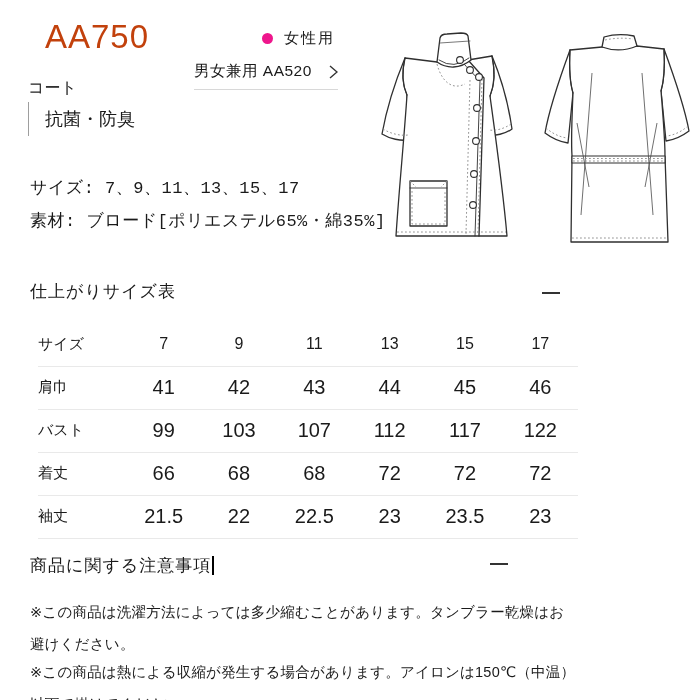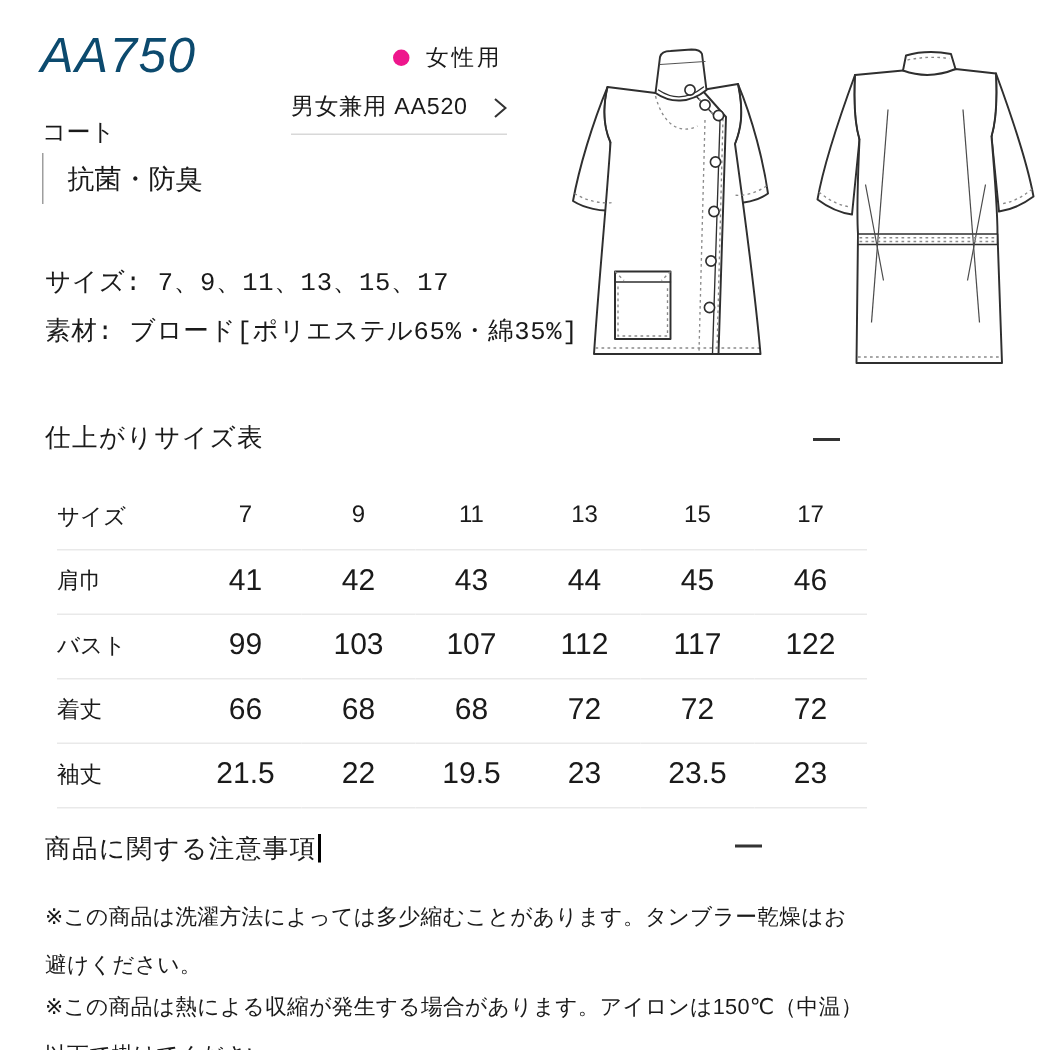--- a/index.html
+++ b/index.html
@@ -1,21 +1,21 @@
 <!DOCTYPE html>
 <html><head>
 <meta charset="utf-8">
 <style>
   * { margin:0; padding:0; box-sizing:border-box; }
   html,body { width:700px; height:700px; background:#ffffff;
     font-family:"Liberation Sans","DejaVu Sans",sans-serif; color:#1a1a1a; }
   #stage { position:relative; width:700px; height:700px; background:#fff; overflow:hidden; }
 
   
-  .product-code { position:absolute; left:27px; top:18px; font-size:33px; letter-spacing:1px; color:#0c4a6e;font-style:italic; }
+  .product-code { position:absolute; left:45px; top:18px; font-size:33px; letter-spacing:1px; color:#c2410c; }
   .product-category { position:absolute; left:28px; top:66px; font-size:16px;margin-top:12px; }
   .feature-badge { position:absolute; left:28px; top:102px; border-left:1px solid #9e9e9e;
     padding-left:16px; font-size:18px; line-height:34px; height:34px; }
 
   .gender-row { position:absolute; left:262px; top:29px; display:flex; align-items:center; }
   .gender-dot { width:11px; height:11px; border-radius:50%; margin-right:11px; }
   .gender-label { font-size:15px; letter-spacing:2px; }
 
   .related-link { position:absolute; left:194px; top:61px; width:144px;
     display:flex; align-items:center; justify-content:space-between;
@@ -209,21 +209,21 @@
         <td>68</td>
         <td>68</td>
         <td>72</td>
         <td>72</td>
         <td>72</td>
       </tr>
       <tr>
         <td>袖丈</td>
         <td>21.5</td>
         <td>22</td>
-        <td>19.5</td>
+        <td>22.5</td>
         <td>23</td>
         <td>23.5</td>
         <td>23</td>
       </tr>
     </tbody>
   </table>
 
   <div class="section-header" style="top:554px;">
     <span class="section-title">商品に関する注意事項</span>
       <span class="cursor-bar"></span>

